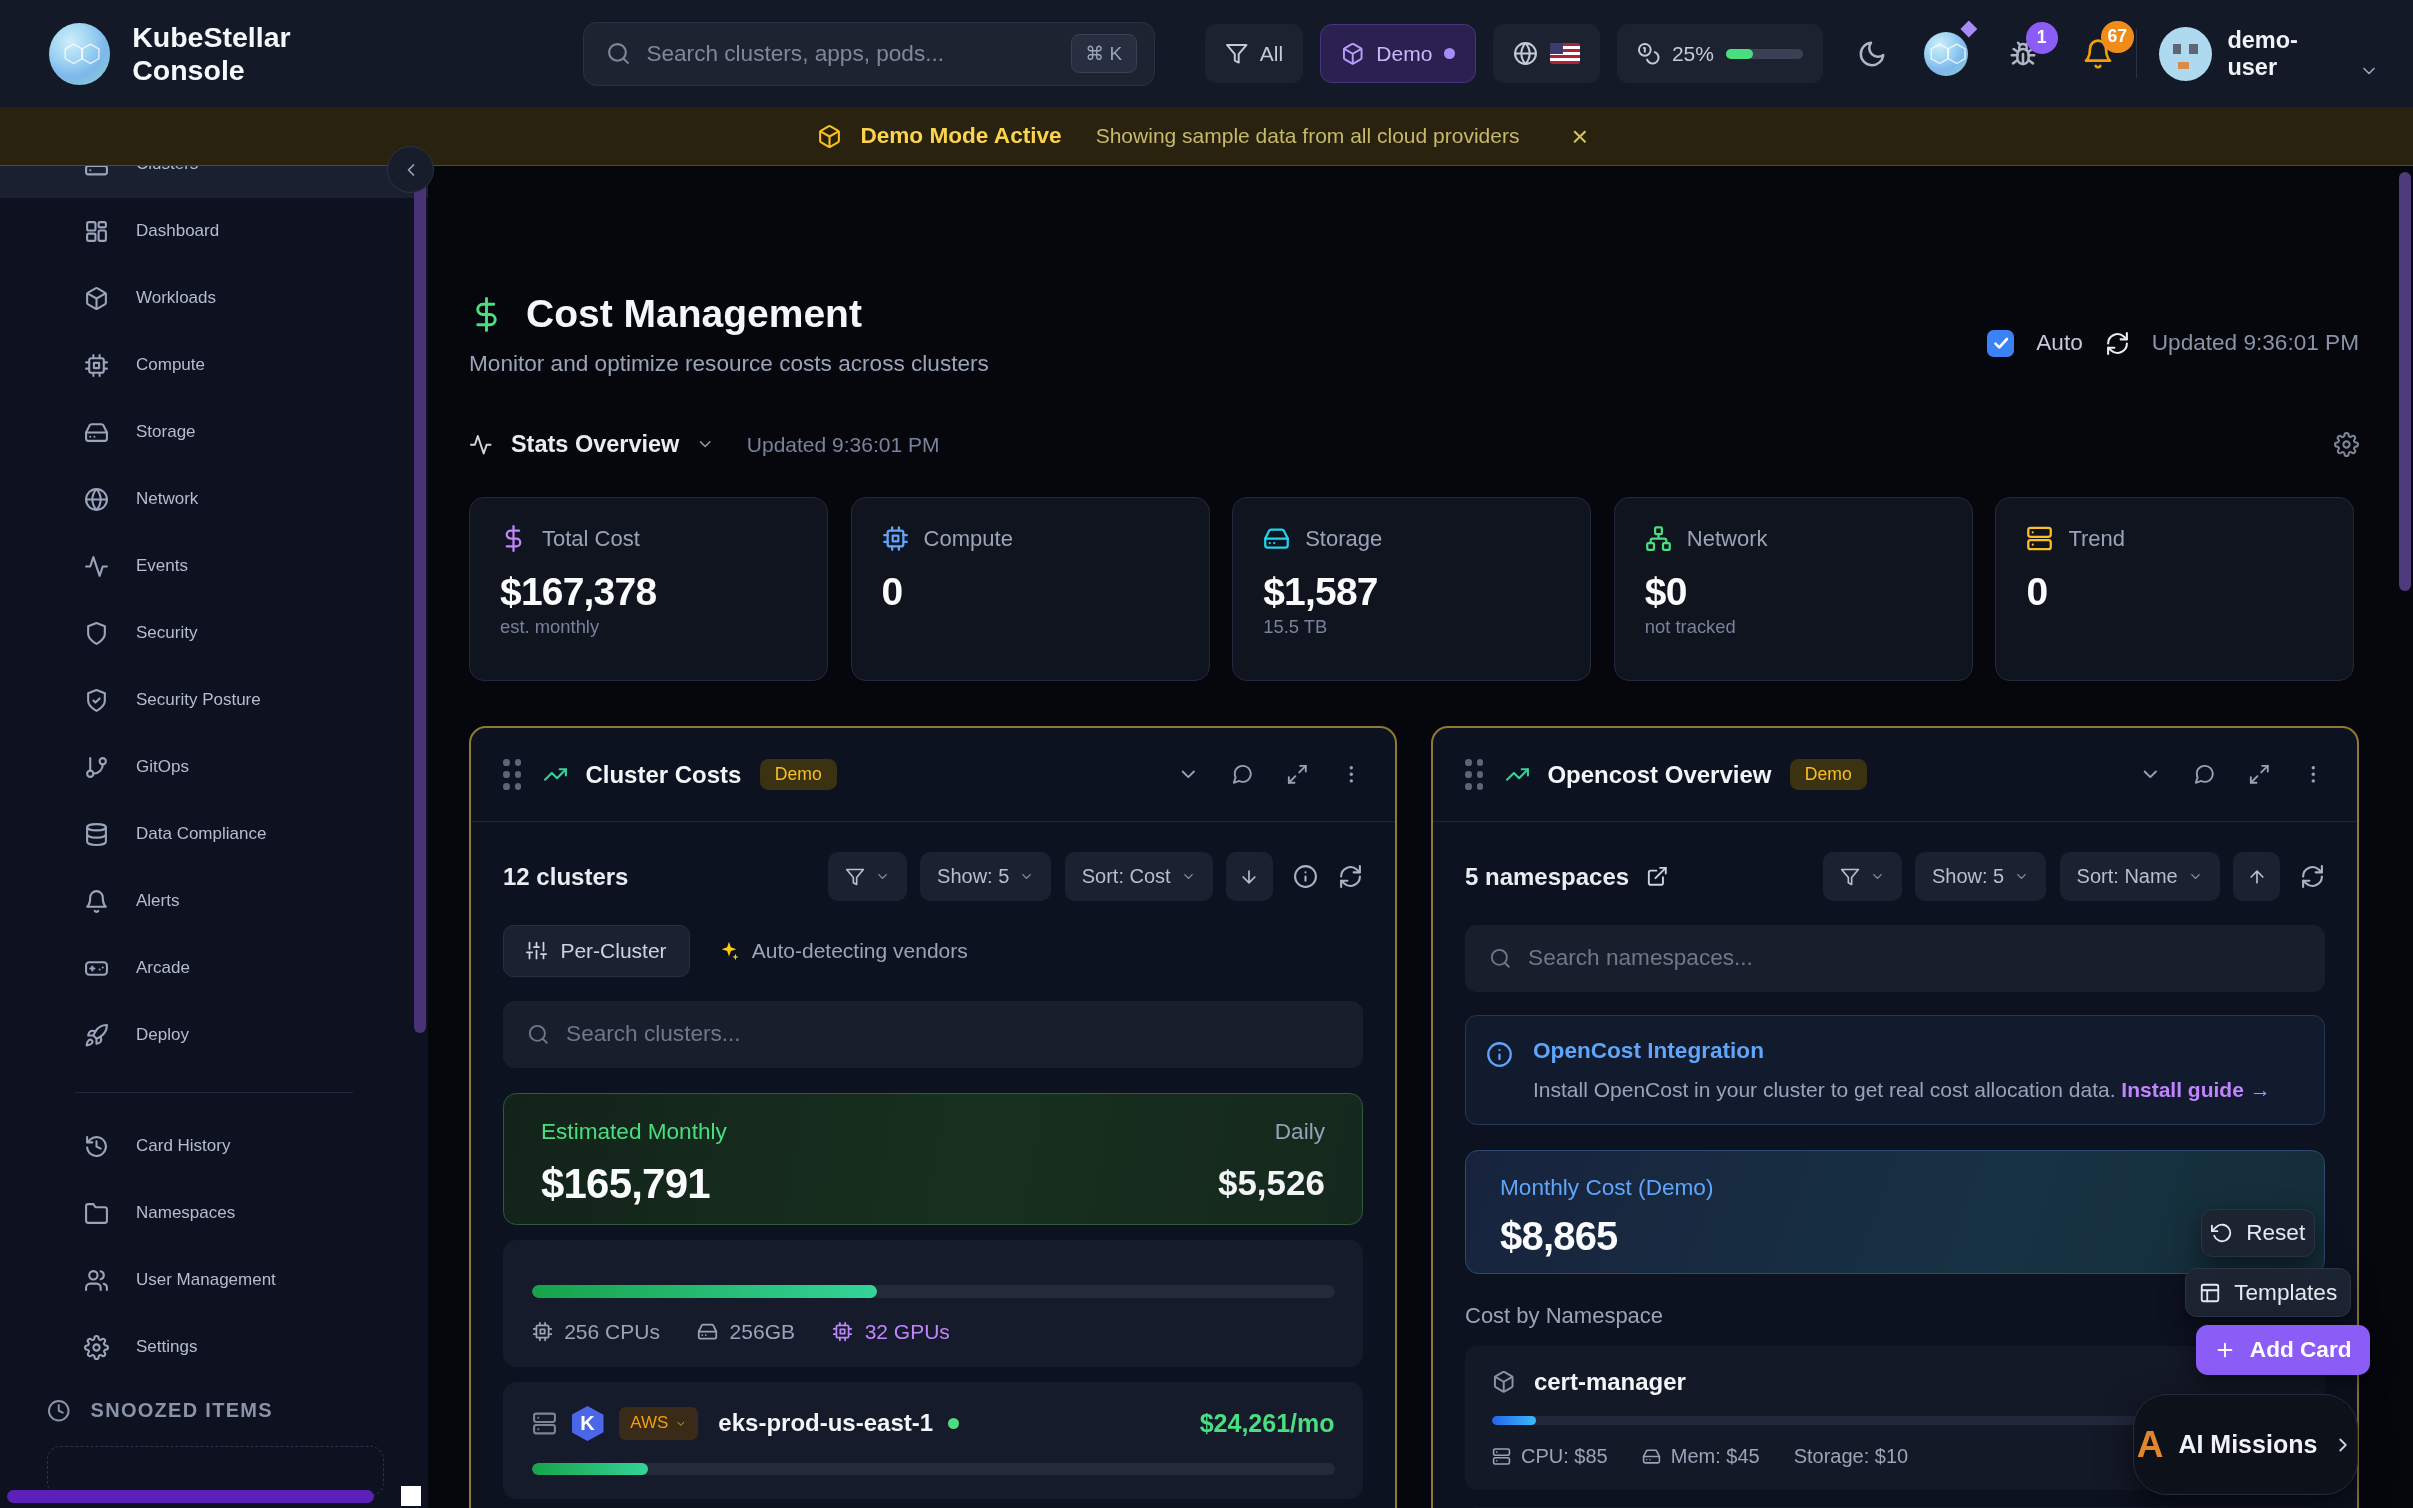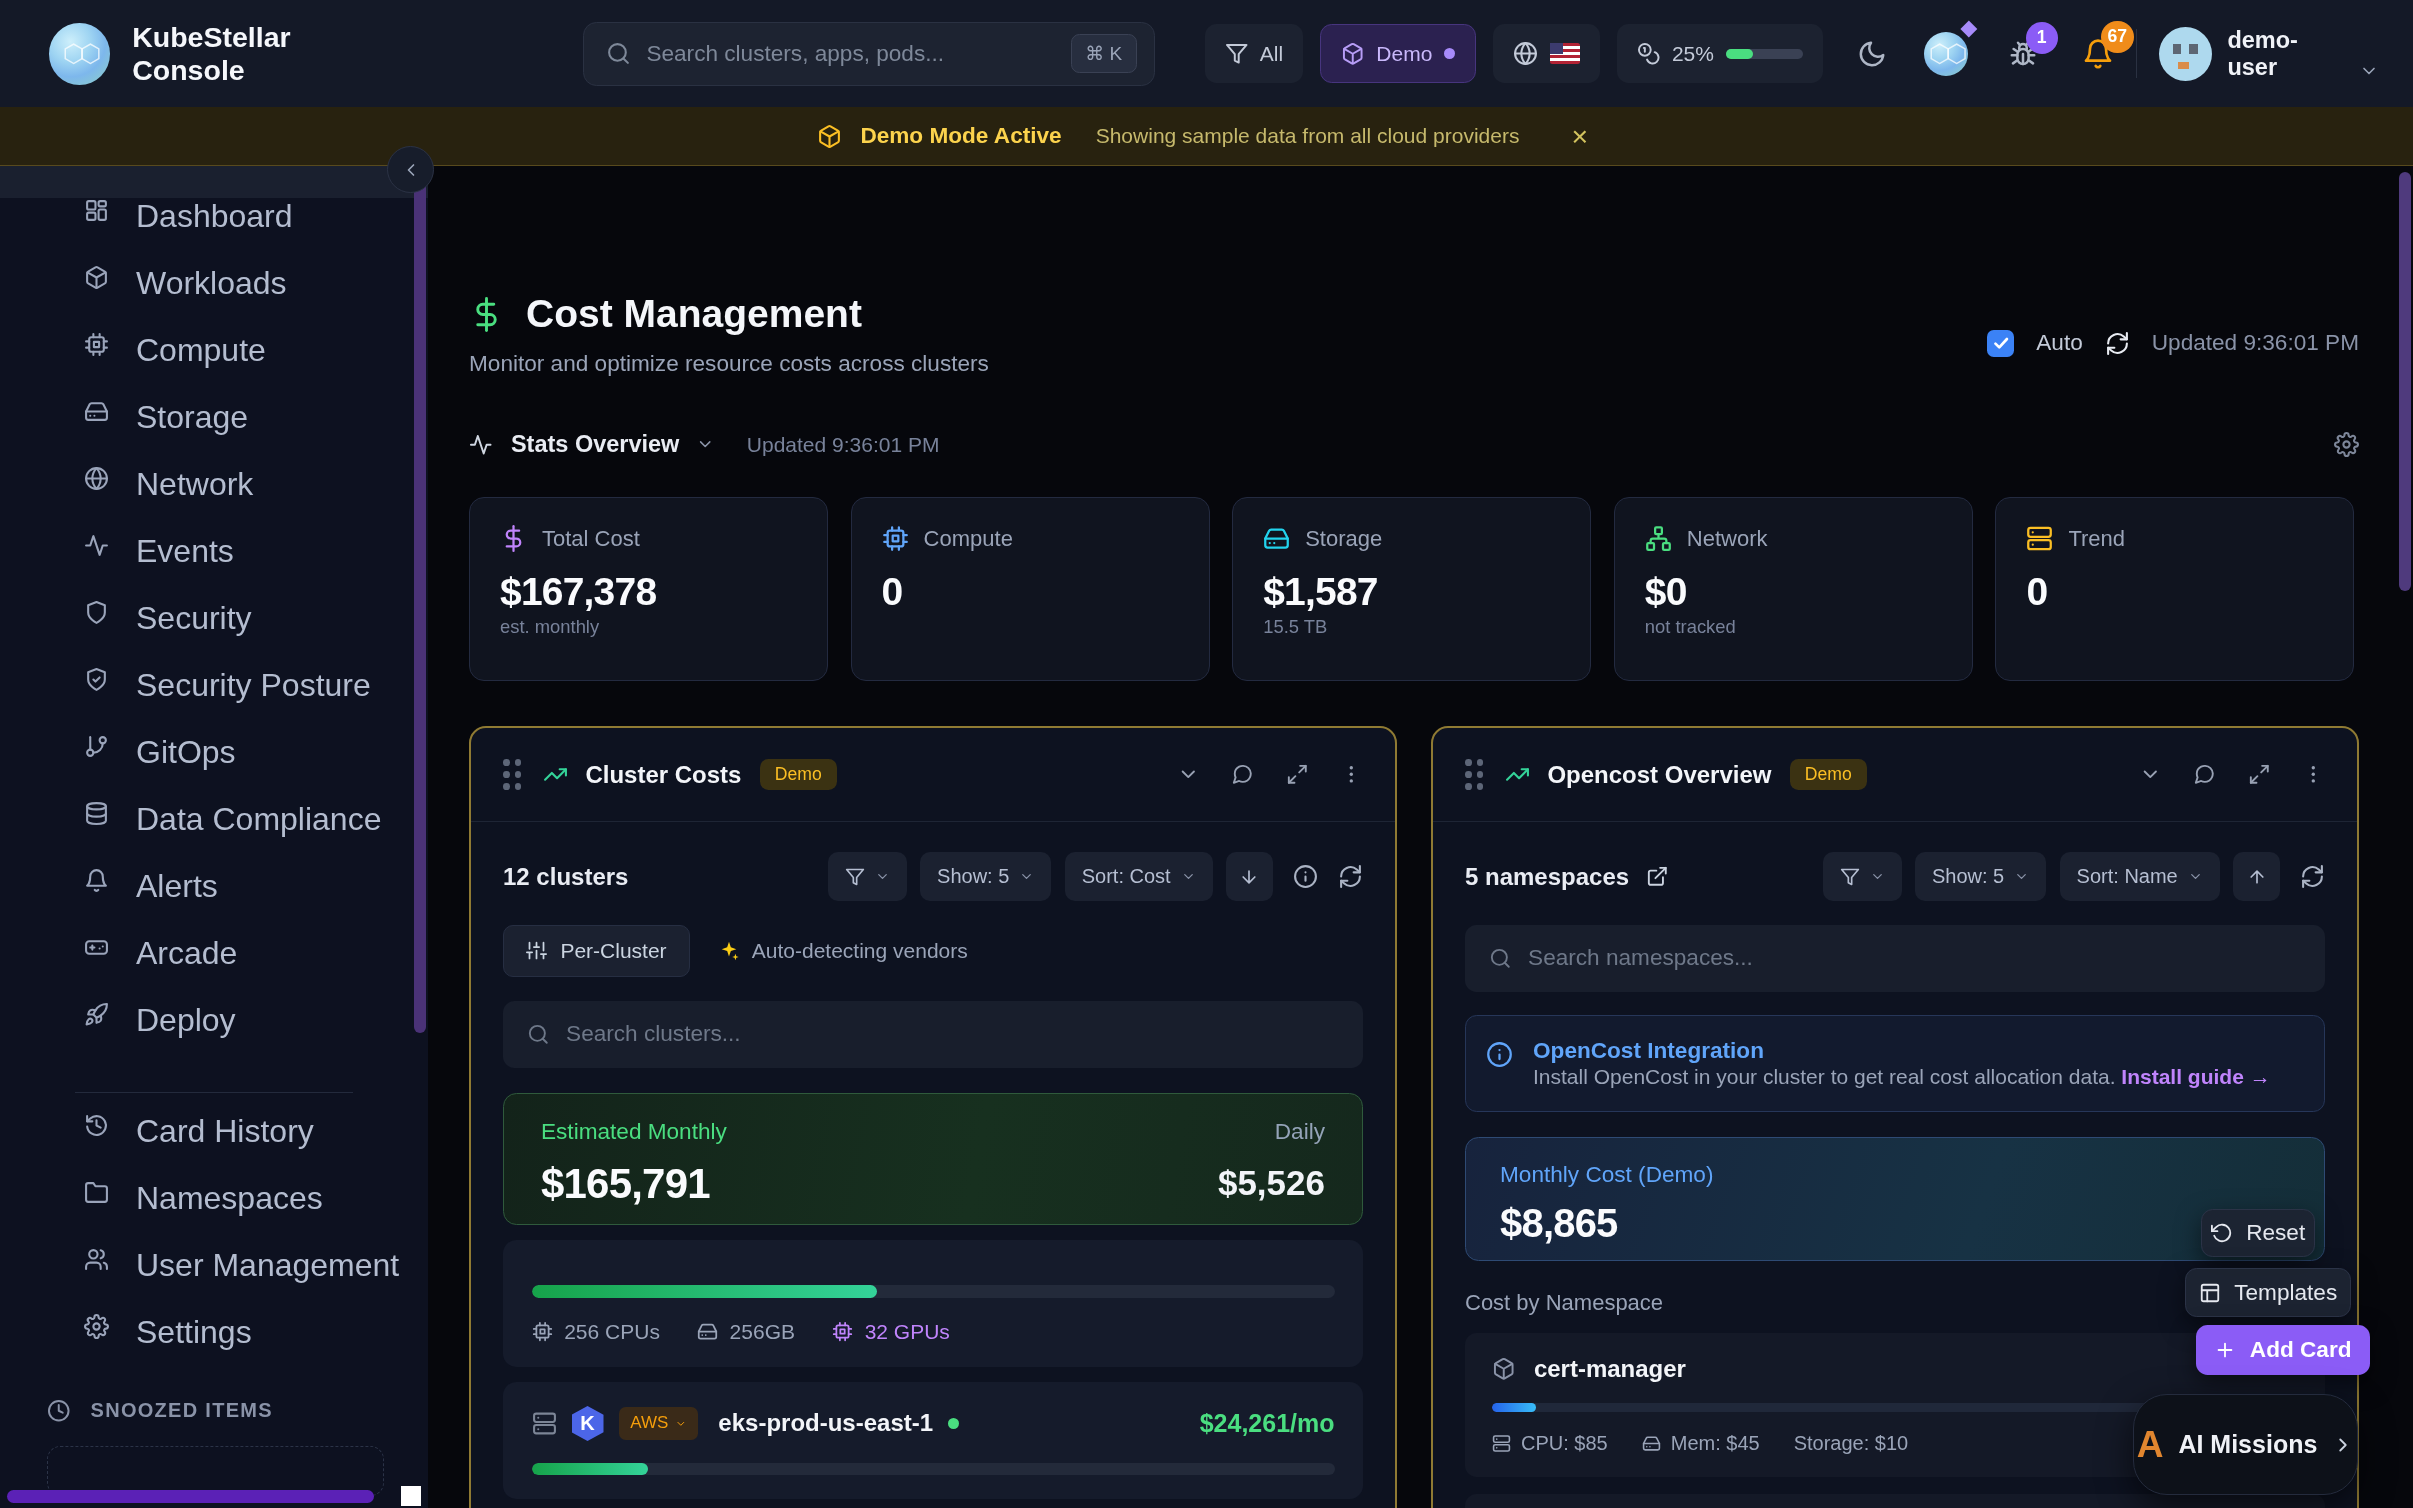--- a/index.html
+++ b/index.html
@@ -49,22 +49,22 @@
   
   .banner { position:absolute; top:107px; left:0; right:0; height:59px; background:#28220f;
     border-bottom:1.7px solid #584a1d; display:flex; align-items:center; padding-left:817px; z-index:6; }
   .banner .ttl { color:#fcd34d; font-weight:bold; font-size:22.6px; margin-left:18.4px; }
   .banner .msg { color:#c6b96c; font-size:21px; margin-left:34px; }
   .banner .close { color:#d3c35e; font-size:28.5px; margin-left:52px; line-height:1; }
 
   
   .sidebar { position:absolute; top:107px; bottom:0; left:0; width:428px; background:#0d1120; z-index:3; }
   .side-list { padding-top:23.5px; }
-  .side-item { height:67px; display:flex; gap:27px; padding-left:84px;
-    color:#b4bdd0; font-size:32px; font-weight:500; }
+  .side-item { height:67px; display:flex; align-items:center; gap:27px; padding-left:84px;
+    color:#b4bdd0; font-size:17px; font-weight:500; }
   .side-item .ic { width:25px; height:25px; color:#9aa4ba; }
   .side-item.active { background:rgba(148,163,184,.10); }
   .side-divider { height:0.8px; background:#232a3c; margin:23.5px 75px 20px 75px; }
   .side-section { display:flex; align-items:center; gap:20px; padding-left:47px; height:60px;
     color:#8a93a8; font-size:20px; font-weight:bold; letter-spacing:1.3px; }
   .side-dashed { margin:5px 44px 0 47px; height:50px; border:1.7px dashed #2b3347; border-radius:13.4px; }
   .collapse-btn { position:absolute; left:387px; top:39px; width:47px; height:47px; border-radius:50%;
     background:#171d2b; border:0.8px solid #2b3245; display:flex; align-items:center; justify-content:center;
     color:#9ca6ba; z-index:7; }
   .side-vscroll { position:absolute; right:1.7px; top:63px; width:12.6px; height:863px; border-radius:6.7px; background:#4a3277; }
@@ -165,21 +165,21 @@
   .bar .fill { height:100%; border-radius:6.7px; background:linear-gradient(90deg,#16a34a,#34d399); }
   .cl-meta { display:flex; align-items:center; gap:37px; margin-top:22px; color:#9aa4b8; font-size:21px; }
   .cl-meta .item { display:flex; align-items:center; gap:11.7px; }
   .cl-meta .ic { width:21px; height:21px; }
   .cl-meta .gpu { color:#c084fc; }
 
   .info-box { margin-top:23.5px; background:#121a2e; border:1.3px solid #263659; border-radius:11.7px;
     padding:22px 20px; display:flex; gap:20px; }
   .info-box .ic { width:27px; height:27px; color:#60a5fa; margin-top:3.4px; }
   .info-title { font-size:22.6px; font-weight:600; color:#60a5fa; }
-  .info-msg { font-size:21px; color:#9aa4b8; margin-top:1px; }
+  .info-msg { font-size:21px; color:#9aa4b8; margin-top:14px; }
   .info-link { color:#c084fc; font-weight:600; }
 
   .monthly-box { margin-top:25px; height:124px; border-radius:13.4px; border:1.3px solid #2e4a74;
     background:linear-gradient(110deg,#17233d 0%,#173244 60%,#142e38 100%); padding:23.5px 34px; }
   .monthly-label { font-size:22.6px; color:#60a5fa; }
   .monthly-value { font-size:40px; font-weight:800; color:#fafbfd; margin-top:13.4px; letter-spacing:-0.8px; }
 
   .ns-section { font-size:22px; color:#9aa4b8; margin-top:28.5px; }
   .ns-row { margin-top:17px; background:#141927; border-radius:11.7px; padding:22px 27px; }
   .ns-head { display:flex; align-items:center; }

